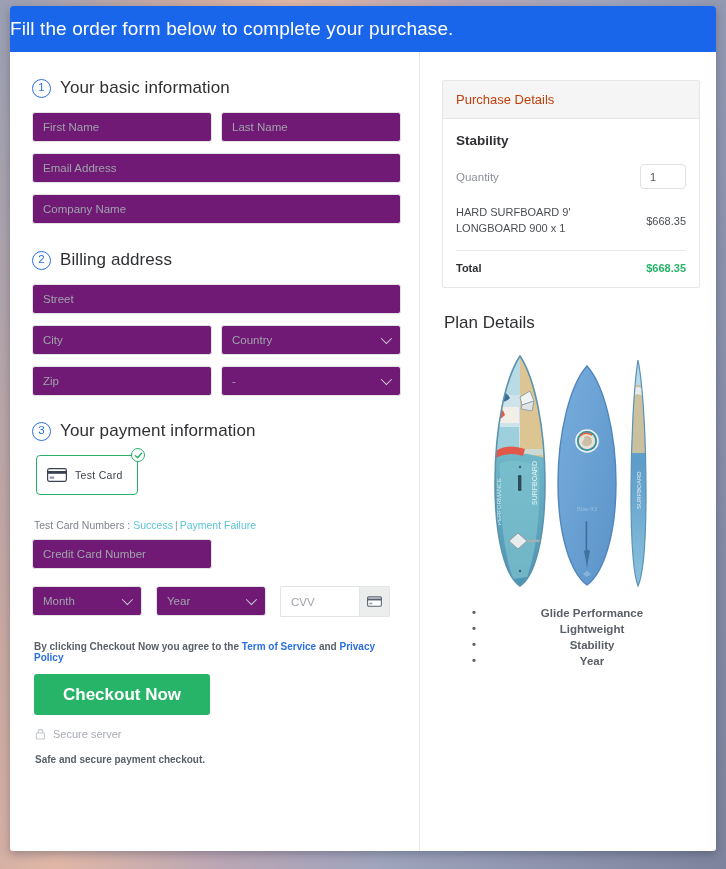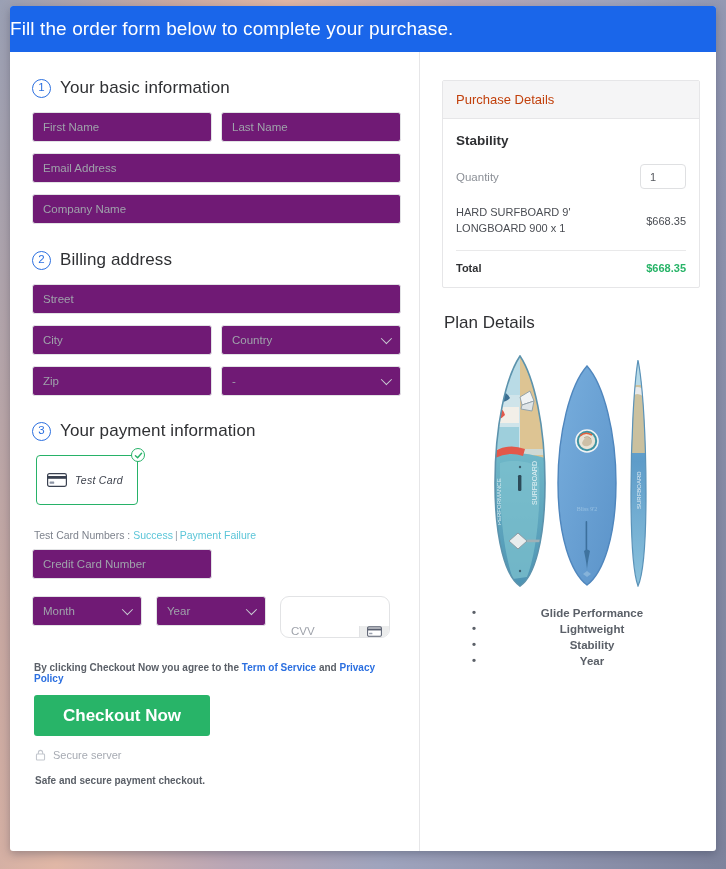--- a/index.html
+++ b/index.html
@@ -109,27 +109,26 @@
     border-right: 1.3px solid #c8ccd2;
     border-bottom: 1.3px solid #c8ccd2;
     transform: rotate(45deg) translateY(-2px);
   }
 
   
   .card-tile-wrap { position: relative; width: 102px; margin: 2px 0 0 4px; }
   .card-tile {
     border: 1.6px solid #27b268;
     border-radius: 4px;
-    height: 50px;
+    height: 40px;
     display: flex;
     align-items: center;
     gap: 8px;
     padding: 0 10px;
     background: #fff;
-    font-style: italic;
   }
   .card-glyph { width: 20px; height: 14px; flex: 0 0 auto; }
   .card-tile-label { font-size: 10.5px; color: #3a3f4a; letter-spacing: .3px; }
   .check-badge {
     position: absolute;
     right: -7px; top: -7px;
     width: 14px; height: 14px;
     border-radius: 50%;
     background: #fff;
     border: 1.4px solid #27b268;
@@ -145,25 +144,24 @@
   }
   .testnums a { color: #5bc5d8; text-decoration: none; }
   .testnums .sep { color: #9aa0aa; margin: 0 2px; }
 
   
   .exp-row { display: flex; gap: 14px; margin-top: 17px; }
   .exp-fld { flex: 0 0 110px; position: relative; }
   .cvv-group {
     flex: 0 0 110px;
     display: flex;
-    height: 42px;
+    height: 31px;
     border: 1px solid #e2e3e5;
-    border-radius: 9px;
+    border-radius: 1px;
     overflow: hidden;
-    align-items: flex-end;
   }
   .cvv-in {
     flex: 1 1 auto;
     display: flex; align-items: center;
     padding: 0 10px;
     font-size: 11.5px;
     color: #9fa3ab;
   }
   .cvv-btn {
     flex: 0 0 30px;

